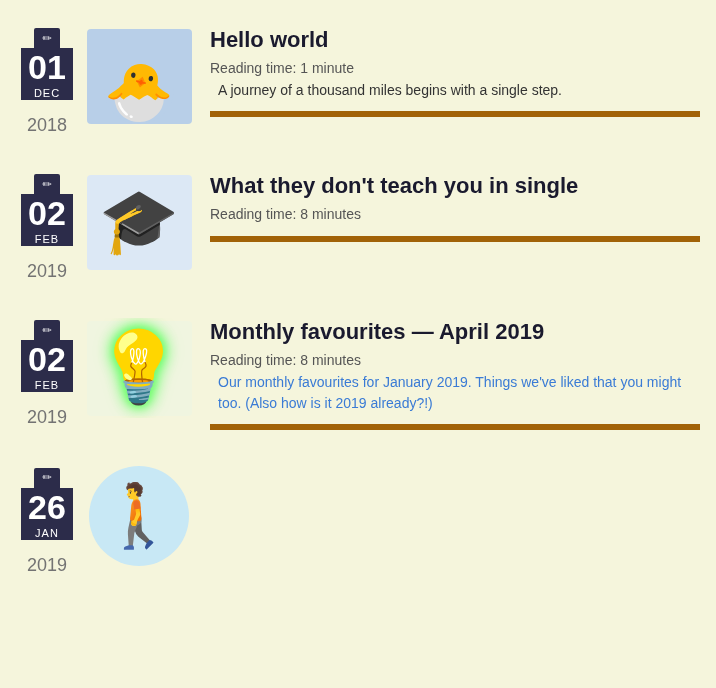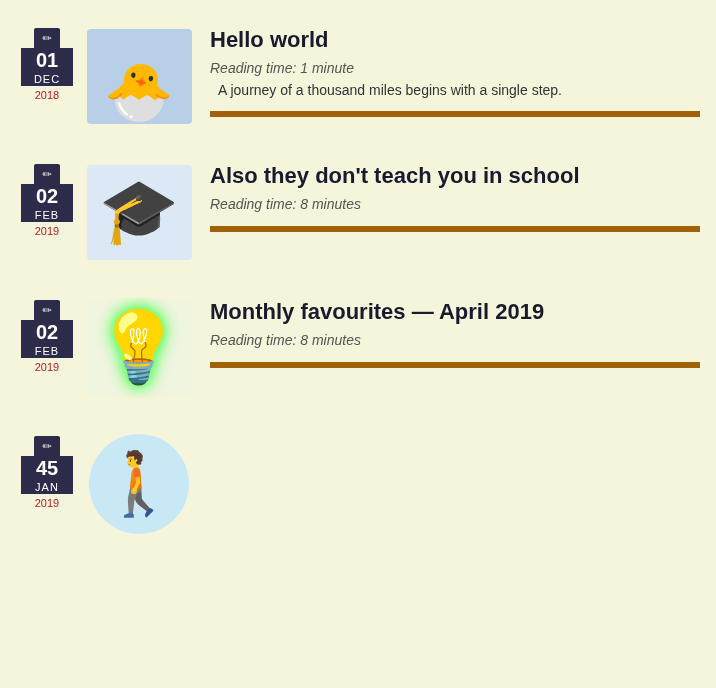--- a/index.html
+++ b/index.html
@@ -46,45 +46,45 @@
     }
 
     .pencil-icon {
       color: white;
       font-size: 11px;
     }
 
     .date-number-box {
       background-color: #2c2c4a;
       color: white;
-      font-size: 20px;
+      font-size: 34px;
       font-weight: bold;
       font-family: Arial, sans-serif;
       width: 52px;
       text-align: center;
       line-height: 1;
       padding: 2px 0 2px 0;
     }
 
     .date-month {
       background-color: #2c2c4a;
       color: white;
       font-size: 11px;
       font-family: Arial, sans-serif;
       width: 52px;
       text-align: center;
       padding: 1px 12px;
       letter-spacing: 1px;
     }
 
     .date-year {
-      color: #b91c1c;
-      font-size: 11px;
-      font-family: Arial, sans-serif;
-      margin-top: 3px;
+      color: #737373;
+      font-size: 18px;
+      font-family: Arial, sans-serif;
+      margin-top: 15px;
     }
 
     .post-thumbnail {
       width: 110px;
       min-width: 110px;
       height: 100px;
       display: flex;
       align-items: center;
       justify-content: center;
       margin-right: 16px;
@@ -100,21 +100,20 @@
     .post-title {
       font-size: 22px;
       font-weight: bold;
       color: #1a1a2e;
       font-family: Arial, sans-serif;
       margin-bottom: 6px;
       line-height: 1.25;
     }
 
     .post-reading-time {
-      font-style: italic;
       color: #555;
       font-size: 14px;
       margin-bottom: 4px;
       font-family: Arial, sans-serif;
     }
 
     .post-excerpt {
       font-size: 14px;
       color: #333;
       line-height: 1.5;
@@ -229,49 +228,50 @@
         <div class="date-number-box">02</div>
         <div class="date-month">FEB</div>
         <div class="date-year">2019</div>
       </div>
       <div class="post-thumbnail">
         <div class="thumb-2">
           <span class="character">🎓</span>
         </div>
       </div>
       <div class="post-content">
-        <div class="post-title">Also they don't teach you in school</div>
+        <div class="post-title">What they don't teach you in single</div>
         <div class="post-reading-time">Reading time: 8 minutes</div>
       </div>
     </div>
     <div class="post-item">
       <div class="date-badge">
         <div class="pencil-icon-container">
           <span class="pencil-icon">✏</span>
         </div>
         <div class="date-number-box">02</div>
         <div class="date-month">FEB</div>
         <div class="date-year">2019</div>
       </div>
       <div class="post-thumbnail">
         <div class="thumb-3">
           <span class="character" style="filter: drop-shadow(0 0 8px #80ff80) drop-shadow(0 0 4px #40ff40); font-size:70px;">💡</span>
         </div>
       </div>
       <div class="post-content">
         <div class="post-title">Monthly favourites — April 2019</div>
         <div class="post-reading-time">Reading time: 8 minutes</div>
+        <div class="post-excerpt accent">Our monthly favourites for January 2019. Things we've liked that you might too. (Also how is it 2019 already?!)</div>
       </div>
     </div>
     <div class="post-item">
       <div class="date-badge">
         <div class="pencil-icon-container">
           <span class="pencil-icon">✏</span>
         </div>
-        <div class="date-number-box">45</div>
+        <div class="date-number-box">26</div>
         <div class="date-month">JAN</div>
         <div class="date-year">2019</div>
       </div>
       <div class="post-thumbnail">
         <div class="thumb-4">
           <span class="character">🚶</span>
         </div>
       </div>
     </div>
   </div>

